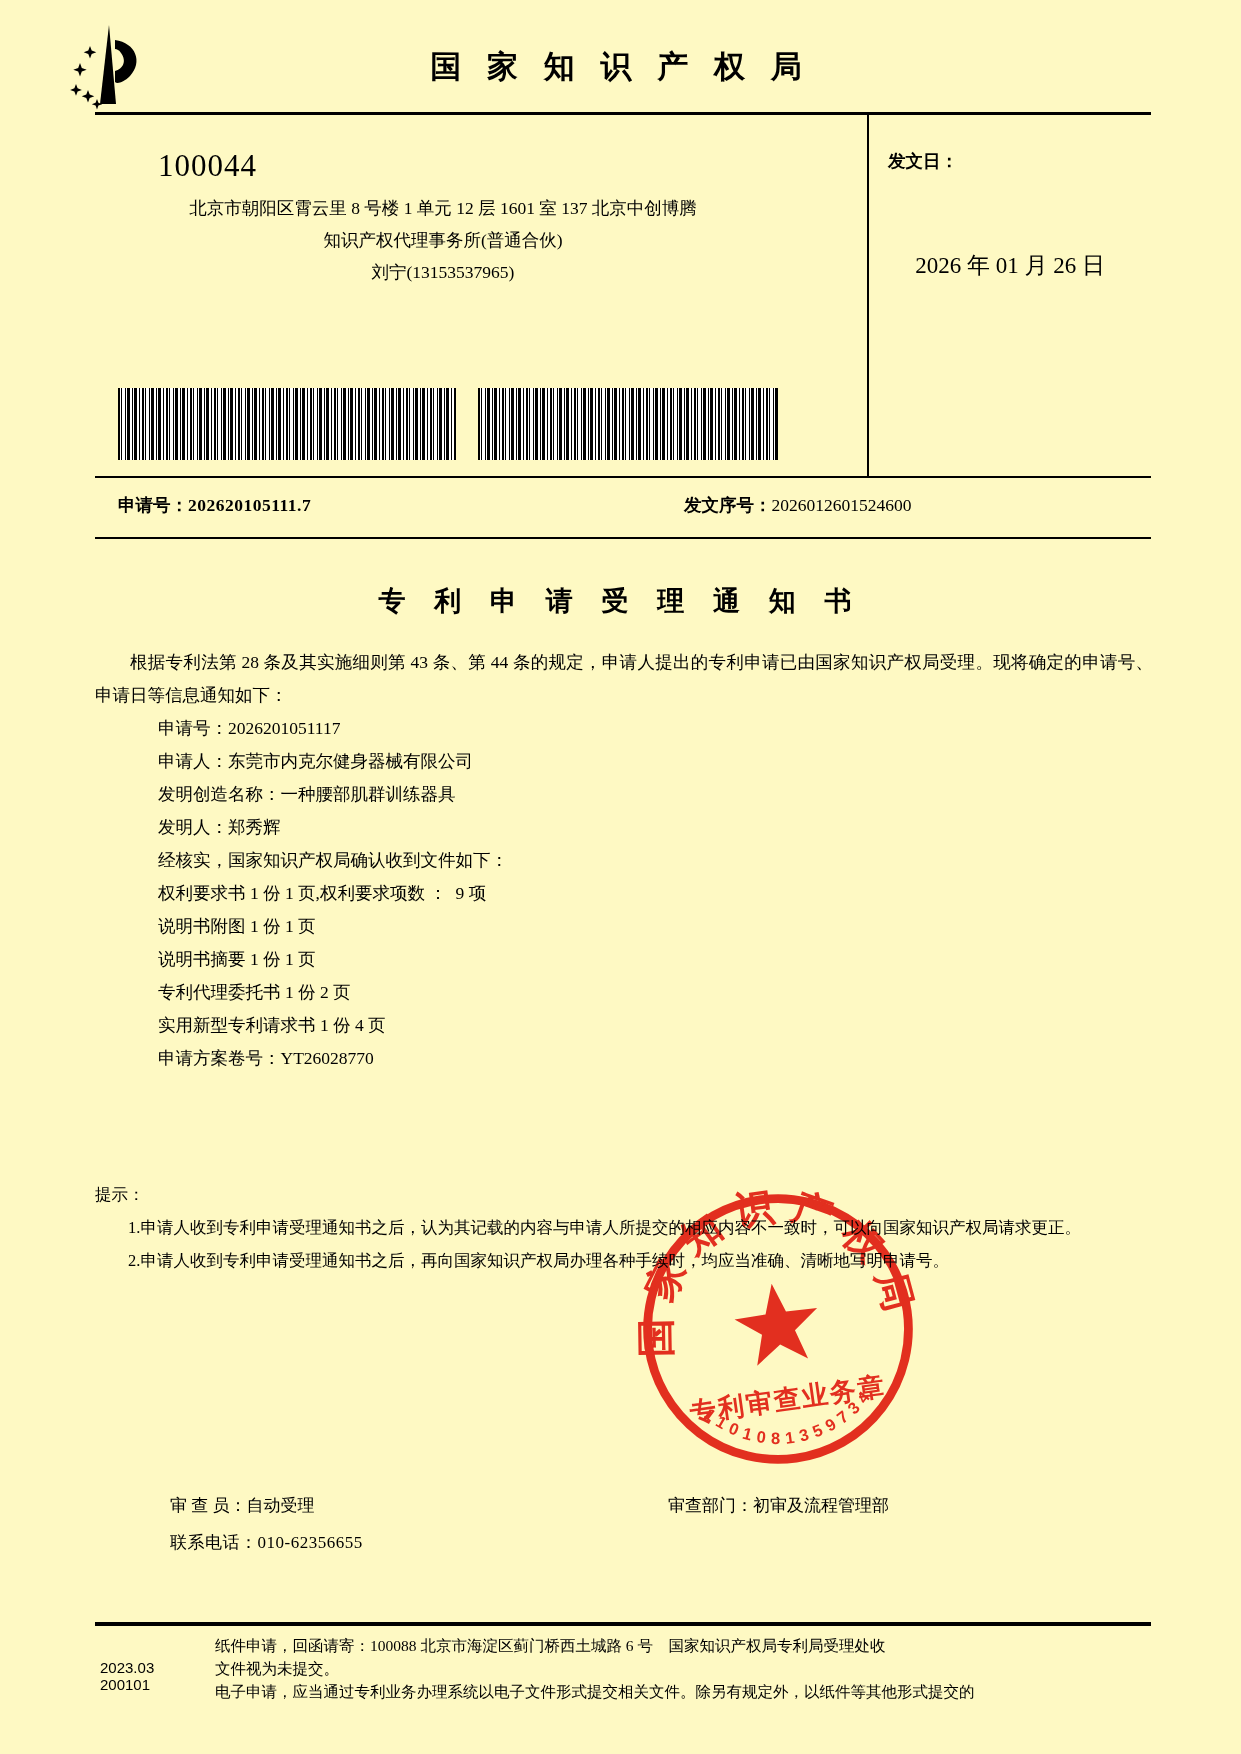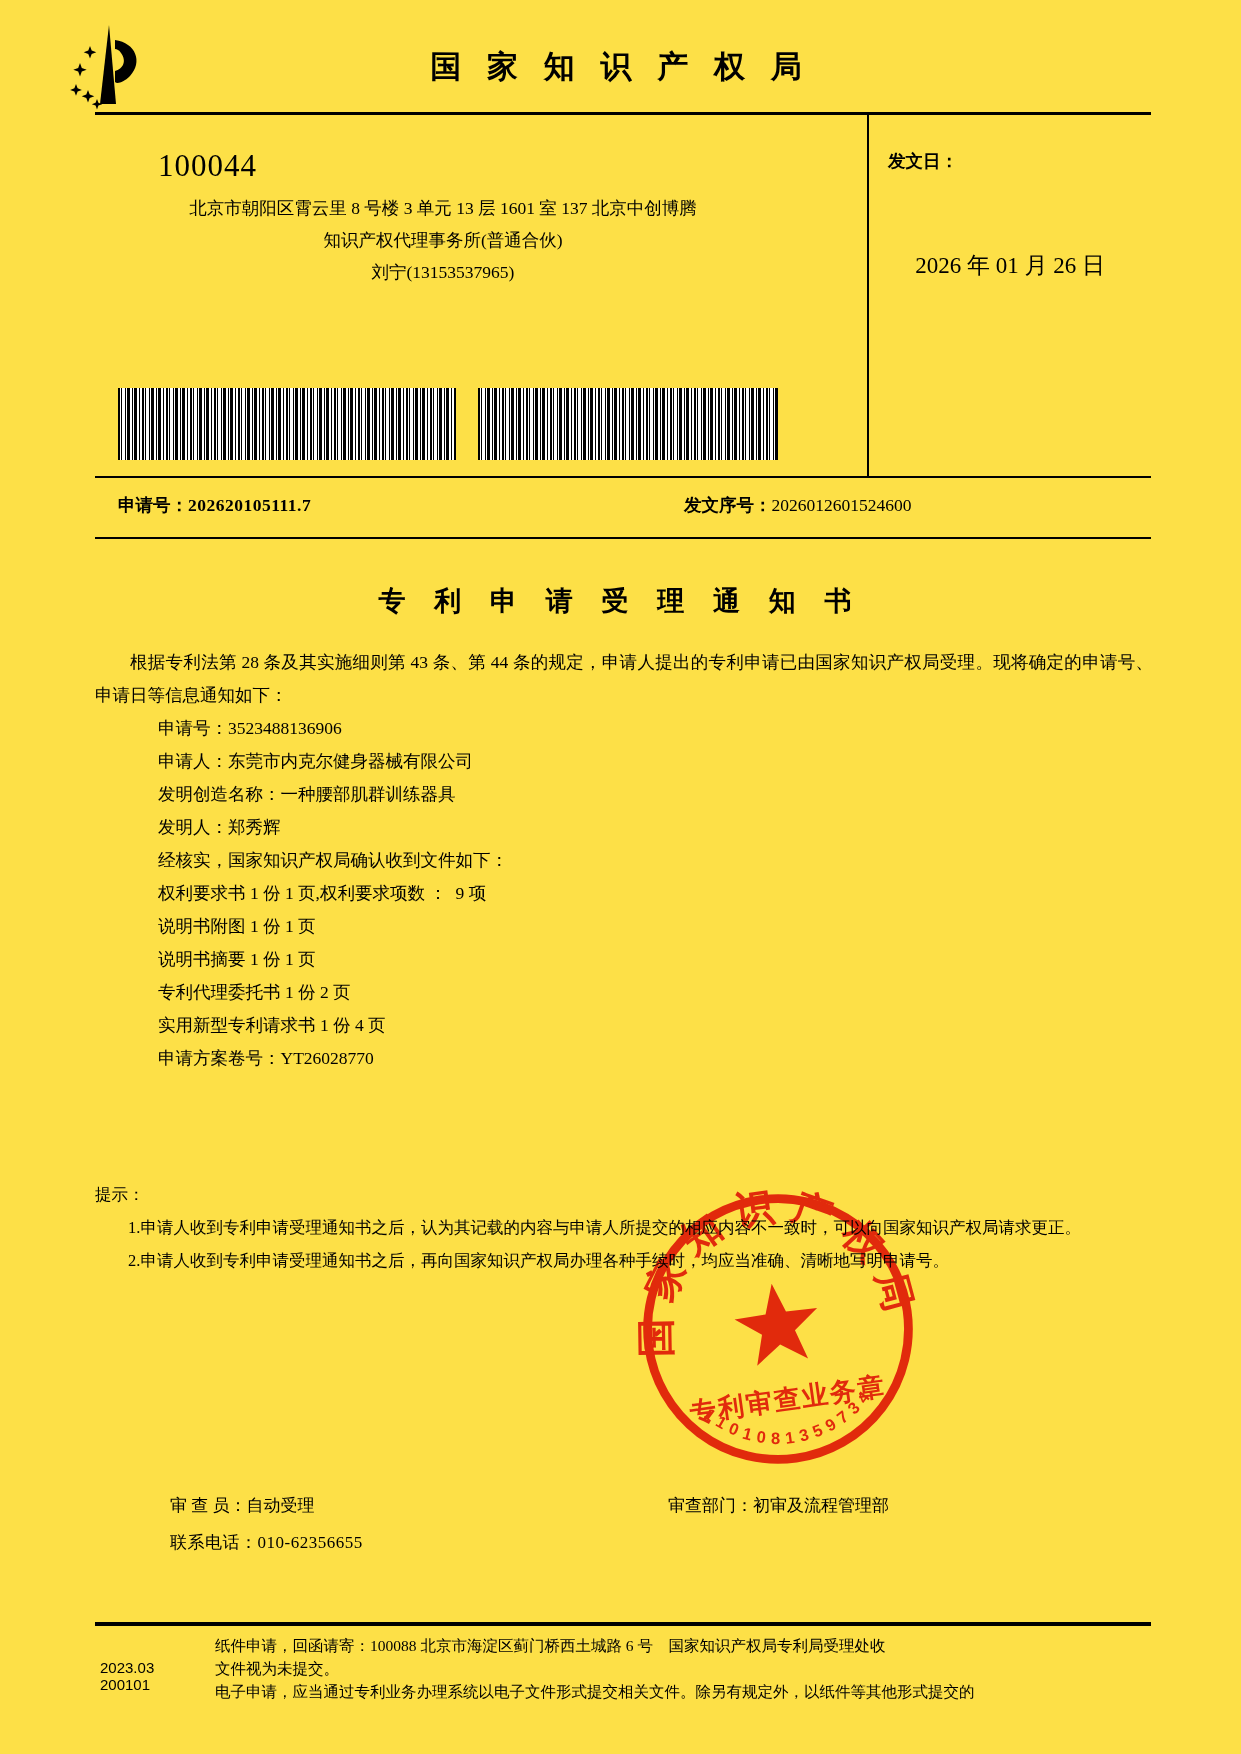--- a/index.html
+++ b/index.html
@@ -1,21 +1,21 @@
 <!DOCTYPE html>
 <html><head>
 <meta charset="utf-8">
 <style>
   * { margin: 0; padding: 0; box-sizing: border-box; }
   html, body { background: #ffffff; }
   .page {
     position: relative;
     width: 1241px;
     height: 1754px;
-    background: #fde047;
+    background: #fef9c3;
     font-family: "Liberation Serif", "DejaVu Serif", serif;
     color: #000;
     overflow: hidden;
   }
   .abs { position: absolute; }
 
   
   .agency-title {
     left: 0; top: 46px; width: 100%;
     text-align: center;
@@ -99,21 +99,21 @@
     <path d="M8,62 l1.6,4.3 4.3,1.6 -4.3,1.6 -1.6,4.3 -1.6,-4.3 -4.3,-1.6 4.3,-1.6 Z" fill="#000"></path>
     <path d="M20,68 l1.7,4.6 4.6,1.7 -4.6,1.7 -1.7,4.6 -1.7,-4.6 -4.6,-1.7 4.6,-1.7 Z" fill="#000"></path>
     <path d="M29,77 l1.4,3.8 3.8,1.4 -3.8,1.4 -1.4,3.8 -1.4,-3.8 -3.8,-1.4 3.8,-1.4 Z" fill="#000"></path>
   </svg>
   <div class="abs agency-title">国 家 知 识 产 权 局</div>
 
   <div class="abs rule rule-top"></div>
 
   <div class="abs postal">100044</div>
   <div class="abs addr">
-    <div>北京市朝阳区霄云里 8 号楼 3 单元 13 层 1601 室 137  北京中创博腾</div>
+    <div>北京市朝阳区霄云里 8 号楼 1 单元 12 层 1601 室 137  北京中创博腾</div>
     <div>知识产权代理事务所(普通合伙)</div>
     <div>刘宁(13153537965)</div>
   </div>
 
   <div class="abs barcode barcode1"></div>
   <div class="abs barcode barcode2"></div>
 
   <div class="abs vdivider"></div>
   <div class="abs dispatch-label">发文日：</div>
   <div class="abs dispatch-date">2026 年 01 月 26 日</div>
@@ -126,21 +126,21 @@
   <div class="abs refrow ref-dispatch">
     <span class="lbl">发文序号：</span><span class="val">2026012601524600</span>
   </div>
 
   <div class="abs rule rule-mid2"></div>
 
   <div class="abs notice-title">专 利 申 请 受 理 通 知 书</div>
   <p class="abs intro">根据专利法第 28 条及其实施细则第 43 条、第 44 条的规定，申请人提出的专利申请已由国家知识产权局受理。现将确定的申请号、申请日等信息通知如下：</p>
 
   <div class="abs details">
-    <div>申请号：3523488136906</div>
+    <div>申请号：2026201051117</div>
     <div>申请人：东莞市内克尔健身器械有限公司</div>
     <div>发明创造名称：一种腰部肌群训练器具</div>
     <div>发明人：郑秀辉</div>
     <div>经核实，国家知识产权局确认收到文件如下：</div>
     <div>权利要求书 1 份 1 页,权利要求项数 ：  9 项</div>
     <div>说明书附图 1 份 1 页</div>
     <div>说明书摘要 1 份 1 页</div>
     <div>专利代理委托书 1 份 2 页</div>
     <div>实用新型专利请求书 1 份 4 页</div>
     <div>申请方案卷号：YT26028770</div>

